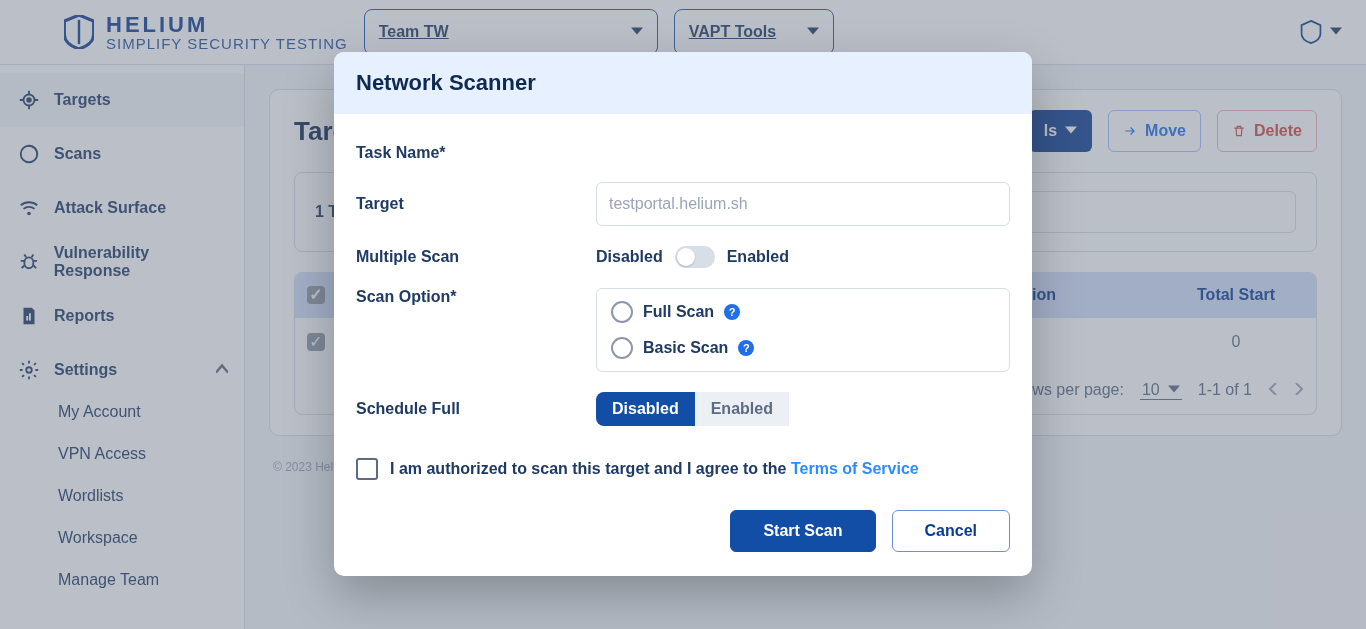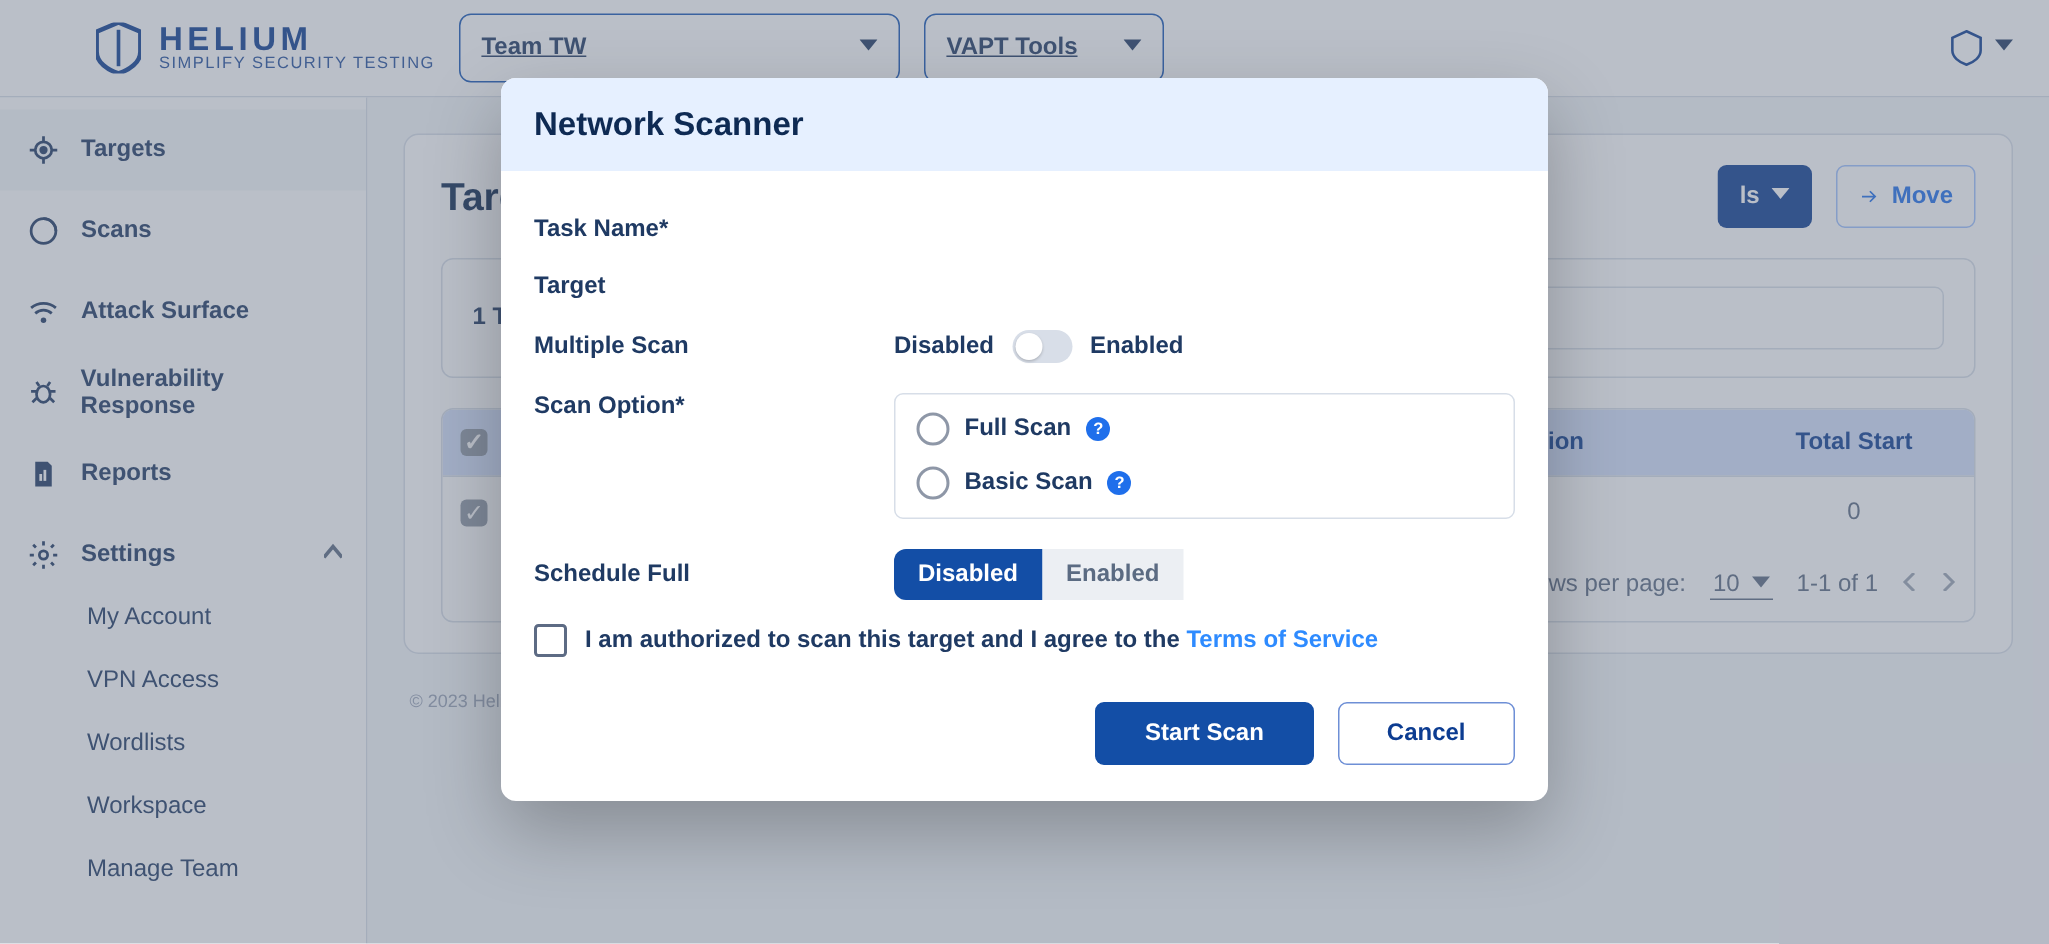--- a/index.html
+++ b/index.html
@@ -33,21 +33,21 @@
     display:flex;align-items:center;
     padding:0 24px 0 64px;
     border-bottom:1px solid var(--border);
     gap:16px;
     background:var(--bg);
   }
   .logo{display:flex;gap:12px;min-width:180px}
   .logo svg{width:30px;height:34px;}
   .logo-text{display:flex;flex-direction:column;line-height:1}
   .logo-text .brand{font-weight:800;letter-spacing:3px;color:var(--brand);font-size:22px}
-  .logo-text .sub{font-size:11px;letter-spacing:1px;color:var(--brand);opacity:.9}
+  .logo-text .sub{font-size:15px;letter-spacing:1px;color:var(--brand);opacity:.9}
   .select-pill{
     display:inline-flex;align-items:center;justify-content:space-between;
     border:1px solid var(--outline);
     border-radius:8px;
     height:44px;padding:0 14px;color:var(--ink);
     background:#fff;
     font-weight:600;
     cursor:pointer;user-select:none;text-decoration:underline;
   }
   .select-pill.pw{width:264px}
@@ -139,21 +139,21 @@
   .switch{width:40px;height:22px;border-radius:12px;background:#D8DEE8;position:relative}
   .switch::after{content:"";position:absolute;left:2px;top:2px;width:18px;height:18px;border-radius:50%;background:#fff;box-shadow:0 1px 2px rgba(0,0,0,.2)}
   .radio-box{border:1px solid var(--border);border-radius:6px;padding:12px 14px;display:flex;flex-direction:column;gap:14px}
   .radio{display:flex;align-items:center;gap:10px;color:var(--ink);font-weight:600}
   .radio .dot{width:18px;height:18px;border:2px solid #8E97A7;border-radius:50%}
   .help{width:16px;height:16px;border-radius:50%;background:var(--blue);color:#fff;display:inline-flex;align-items:center;justify-content:center;font-size:11px;font-weight:700}
   .seg{display:inline-flex;border-radius:8px;overflow:hidden}
   .seg .opt{padding:8px 16px;font-weight:700;cursor:pointer}
   .seg .opt.on{background:var(--brand2);color:#fff}
   .seg .opt.off{background:#ECEFF3;color:var(--muted)}
-  .consent{display:flex;align-items:center;gap:12px;color:var(--ink);font-weight:700;margin-top:16px}
+  .consent{display:flex;align-items:center;gap:12px;color:var(--ink);font-weight:700;margin-top:32px}
   .chkbox{width:18px;height:18px;border:2px solid #5D6B84;border-radius:3px}
   .terms{color:#2E8BFF;font-weight:700}
   .modal-actions{display:flex;justify-content:flex-end;gap:16px;margin-top:30px}
   .mbtn{height:40px;padding:0 32px;border-radius:6px;font-weight:800;cursor:pointer;display:inline-flex;align-items:center}
   .mbtn.pri{background:var(--brand2);color:#fff;border:1px solid var(--brand2)}
   .mbtn.sec{background:#fff;color:var(--brand);border:1px solid #6E8FD6}
 
   
   .i{display:inline-flex;align-items:center;justify-content:center}
   .caret svg, .chev svg{width:12px;height:12px}
@@ -292,20 +292,28 @@
                 <path d="M0 0 L5 6 L10 0 Z" fill="#fff"></path>
               </svg></span>
         </div>
         <div class="btn outline-blue">
           <span class="i">
               <svg width="14" height="14" viewBox="0 0 24 24">
                 <path d="M4 12h14M13 6l6 6-6 6" fill="none" stroke="#1F6FEB" stroke-width="2"></path>
               </svg>
             </span>
           <span>Move</span>
+        </div>
+        <div class="btn outline-red">
+          <span class="i">
+              <svg width="14" height="14" viewBox="0 0 24 24">
+                <path d="M4 7h16M9 7V4h6v3M7 7l1 13h8l1-13" fill="none" stroke="#D1493B" stroke-width="2"></path>
+              </svg>
+            </span>
+          <span>Delete</span>
         </div>
       </div>
 
       <div class="filterbar">
         <div class="count">1 Target Selected</div>
         <div style="flex:1"></div>
         <input class="search-input" placeholder="Search" style="">
       </div>
 
       <div class="table">
@@ -351,20 +359,23 @@
 <div class="overlay">
   <div class="modal">
     <div class="modal-header">Network Scanner</div>
     <div class="modal-body">
       <div class="row">
         <div class="label">Task Name*</div>
       </div>
 
       <div class="row">
         <div class="label">Target</div>
+        <div class="textlike">
+          <span>testportal.helium.sh</span>
+        </div>
       </div>
 
       <div class="row">
         <div class="label">Multiple Scan</div>
         <div class="toggle">
           <span>Disabled</span>
           <span class="switch"></span>
           <span>Enabled</span>
         </div>
       </div>

